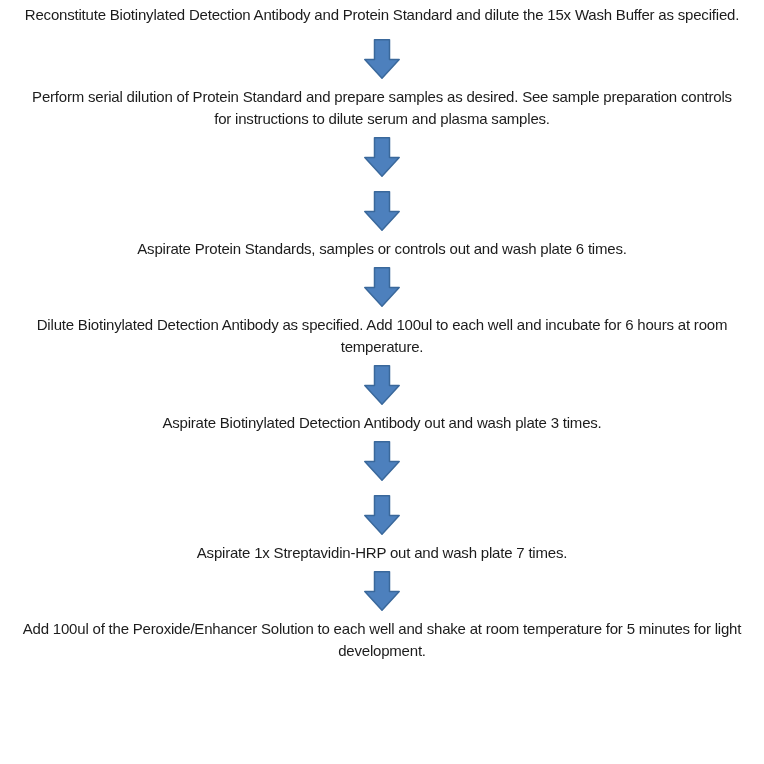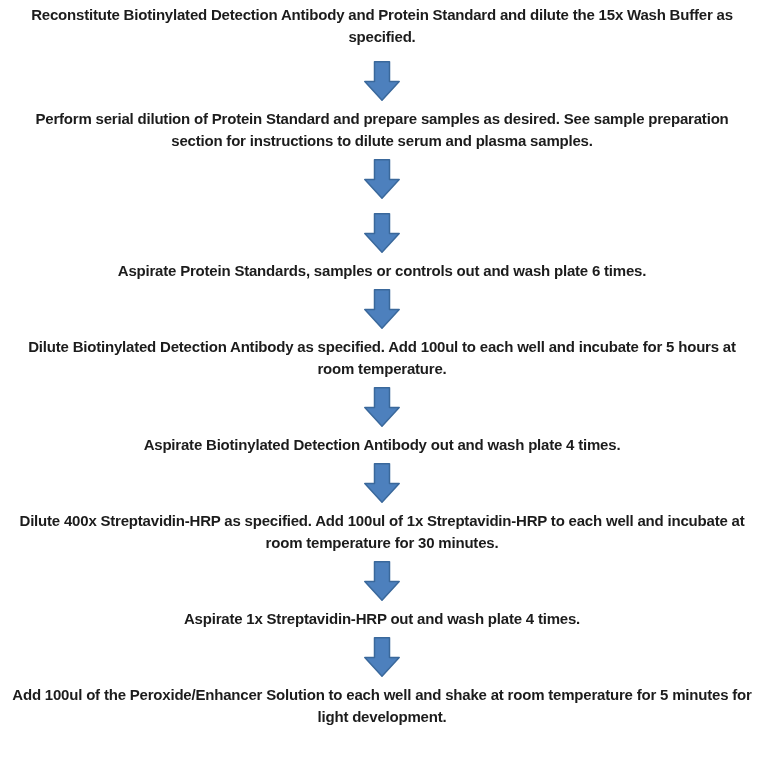--- a/index.html
+++ b/index.html
@@ -17,21 +17,21 @@
     width: 764px;
     box-sizing: border-box;
     padding-top: 4px;
     display: flex;
     flex-direction: column;
     align-items: center;
   }
   .step {
     color: #1c1c1c;
     font-size: 15px;
-    font-weight: 700;
+    font-weight: 400;
     line-height: 22px;
     text-align: center;
     letter-spacing: -0.2px;
     margin: 0;
   }
   .arrow {
     display: flex;
     justify-content: center;
     align-items: center;
     height: 40px;
@@ -55,21 +55,21 @@
 <div class="flowchart">
 
   <div class="step s1">Reconstitute Biotinylated Detection Antibody and Protein Standard and dilute the 15x Wash Buffer as specified.</div>
 
   <div class="arrow">
     <svg width="36" height="40" viewBox="0 0 36 40" aria-hidden="true">
       <path d="M10.5 0.75 L25.5 0.75 L25.5 20.5 L35.2 20.5 L18 39.2 L0.8 20.5 L10.5 20.5 Z" fill="#4d80bd" stroke="#3a689b" stroke-width="1.5" stroke-linejoin="round"></path>
     </svg>
   </div>
 
-  <div class="step s2">Perform serial dilution of Protein Standard and prepare samples as desired. See sample preparation section for instructions to dilute serum and plasma samples.</div>
+  <div class="step s2">Perform serial dilution of Protein Standard and prepare samples as desired. See sample preparation controls for instructions to dilute serum and plasma samples.</div>
 
   <div class="arrow">
     <svg width="36" height="40" viewBox="0 0 36 40" aria-hidden="true">
       <path d="M10.5 0.75 L25.5 0.75 L25.5 20.5 L35.2 20.5 L18 39.2 L0.8 20.5 L10.5 20.5 Z" fill="#4d80bd" stroke="#3a689b" stroke-width="1.5" stroke-linejoin="round"></path>
     </svg>
   </div>
 
 
   <div class="arrow">
     <svg width="36" height="40" viewBox="0 0 36 40" aria-hidden="true">
@@ -78,45 +78,44 @@
   </div>
 
   <div class="step s4">Aspirate Protein Standards, samples or controls out and wash plate 6 times.</div>
 
   <div class="arrow">
     <svg width="36" height="40" viewBox="0 0 36 40" aria-hidden="true">
       <path d="M10.5 0.75 L25.5 0.75 L25.5 20.5 L35.2 20.5 L18 39.2 L0.8 20.5 L10.5 20.5 Z" fill="#4d80bd" stroke="#3a689b" stroke-width="1.5" stroke-linejoin="round"></path>
     </svg>
   </div>
 
-  <div class="step s5">Dilute Biotinylated Detection Antibody as specified. Add 100ul to each well and incubate for 5 hours at room temperature.</div>
+  <div class="step s5">Dilute Biotinylated Detection Antibody as specified. Add 100ul to each well and incubate for 6 hours at room temperature.</div>
 
   <div class="arrow">
     <svg width="36" height="40" viewBox="0 0 36 40" aria-hidden="true">
       <path d="M10.5 0.75 L25.5 0.75 L25.5 20.5 L35.2 20.5 L18 39.2 L0.8 20.5 L10.5 20.5 Z" fill="#4d80bd" stroke="#3a689b" stroke-width="1.5" stroke-linejoin="round"></path>
     </svg>
   </div>
 
-  <div class="step s6">Aspirate Biotinylated Detection Antibody out and wash plate 4 times.</div>
+  <div class="step s6">Aspirate Biotinylated Detection Antibody out and wash plate 3 times.</div>
 
   <div class="arrow">
     <svg width="36" height="40" viewBox="0 0 36 40" aria-hidden="true">
       <path d="M10.5 0.75 L25.5 0.75 L25.5 20.5 L35.2 20.5 L18 39.2 L0.8 20.5 L10.5 20.5 Z" fill="#4d80bd" stroke="#3a689b" stroke-width="1.5" stroke-linejoin="round"></path>
     </svg>
   </div>
 
-  <div class="step s7">Dilute 400x Streptavidin-HRP as specified. Add 100ul of 1x Streptavidin-HRP to each well and incubate at room temperature for 30 minutes.</div>
 
   <div class="arrow">
     <svg width="36" height="40" viewBox="0 0 36 40" aria-hidden="true">
       <path d="M10.5 0.75 L25.5 0.75 L25.5 20.5 L35.2 20.5 L18 39.2 L0.8 20.5 L10.5 20.5 Z" fill="#4d80bd" stroke="#3a689b" stroke-width="1.5" stroke-linejoin="round"></path>
     </svg>
   </div>
 
-  <div class="step s8">Aspirate 1x Streptavidin-HRP out and wash plate 4 times.</div>
+  <div class="step s8">Aspirate 1x Streptavidin-HRP out and wash plate 7 times.</div>
 
   <div class="arrow">
     <svg width="36" height="40" viewBox="0 0 36 40" aria-hidden="true">
       <path d="M10.5 0.75 L25.5 0.75 L25.5 20.5 L35.2 20.5 L18 39.2 L0.8 20.5 L10.5 20.5 Z" fill="#4d80bd" stroke="#3a689b" stroke-width="1.5" stroke-linejoin="round"></path>
     </svg>
   </div>
 
   <div class="step s9">Add 100ul of the Peroxide/Enhancer Solution to each well and shake at room temperature for 5 minutes for light development.</div>
 
 </div>

